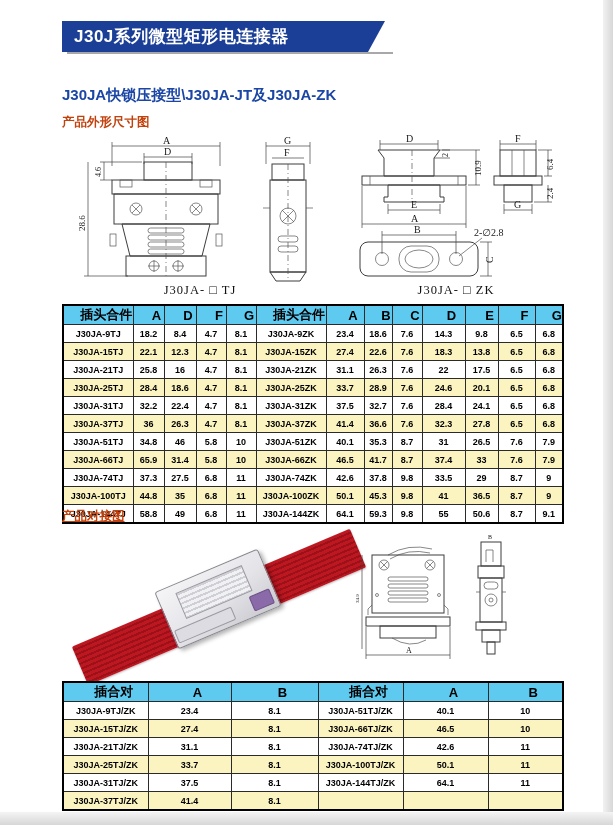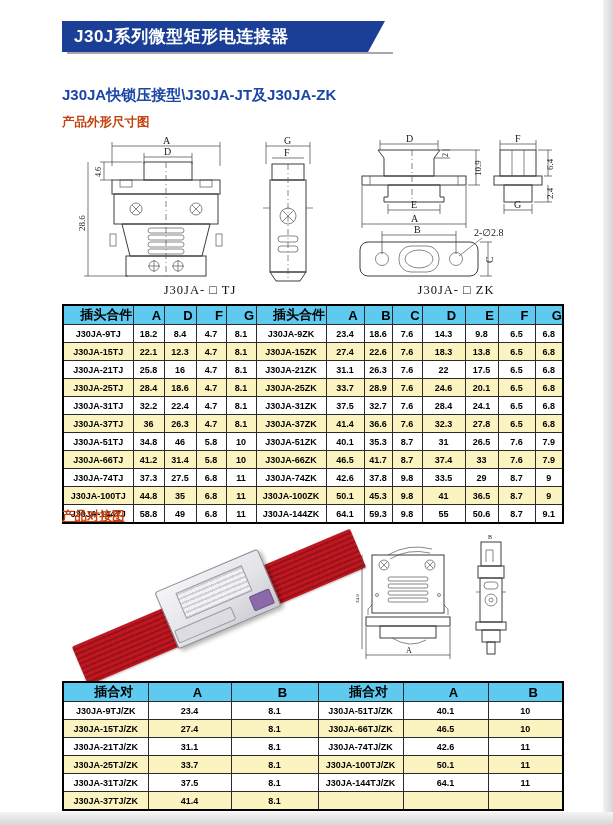--- a/index.html
+++ b/index.html
@@ -367,21 +367,21 @@
           <td>40.1</td>
           <td>35.3</td>
           <td>8.7</td>
           <td>31</td>
           <td>26.5</td>
           <td>7.6</td>
           <td>7.9</td>
         </tr>
         <tr>
           <td>J30JA-66TJ</td>
-          <td>41.2</td>
+          <td>65.9</td>
           <td>31.4</td>
           <td>5.8</td>
           <td>10</td>
           <td>J30JA-66ZK</td>
           <td>46.5</td>
           <td>41.7</td>
           <td>8.7</td>
           <td>37.4</td>
           <td>33</td>
           <td>7.6</td>

